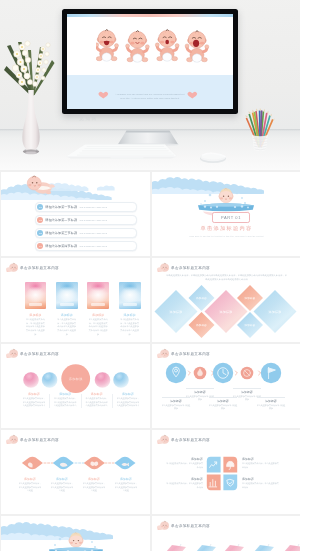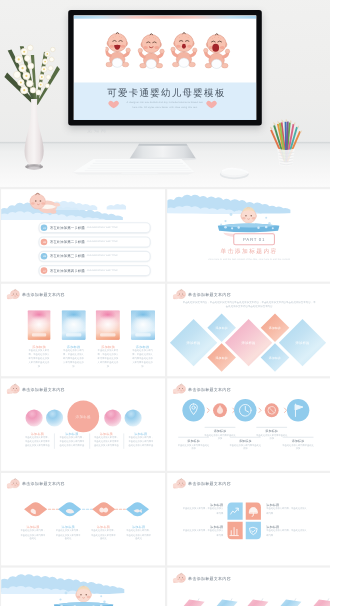--- a/index.html
+++ b/index.html
@@ -197,21 +197,20 @@
               <path d="M11.3 9.8 q1.5 -1.4 3 0" stroke="#6b4a3e" stroke-width=".75" fill="none" stroke-linecap="round"></path>
               <ellipse cx="10" cy="14.2" rx="1.7" ry="2.1" fill="#a3252a"></ellipse>
             </g>
             <g transform="translate(85,1)">
               <use href="#babybase" x="0" y="0"></use>
               <path d="M5.6 9.4 q1.6 -1.5 3.2 0" stroke="#6b4a3e" stroke-width=".75" fill="none" stroke-linecap="round"></path>
               <path d="M11 9.4 q1.6 -1.5 3.2 0" stroke="#6b4a3e" stroke-width=".75" fill="none" stroke-linecap="round"></path>
               <ellipse cx="9.2" cy="14.4" rx="2.9" ry="3.4" fill="#a3252a"></ellipse>
             </g>
           </svg>
-          <div class="s1-title">可爱卡通婴幼儿母婴模板</div>
           <svg class="s1-hearts" viewBox="0 0 166 10">
             <path d="M36.3 2.2 q-2.6 -2.9 -4.5 -.3 q-1.6 2.2 4.5 5.6 q6.1 -3.4 4.5 -5.6 q-1.9 -2.6 -4.5 .3Z" fill="#f5b0ab"></path>
             <path d="M125.3 2.2 q-2.6 -2.9 -4.5 -.3 q-1.6 2.2 4.5 5.6 q6.1 -3.4 4.5 -5.6 q-1.9 -2.6 -4.5 .3Z" fill="#f5b0ab"></path>
           </svg>
           <div class="s1-sub">
             <div>A designer can use default and any included elements based text</div>
             <div>here title. All styles were better with case using this text</div>
           </div>
         </div>
       </div>

